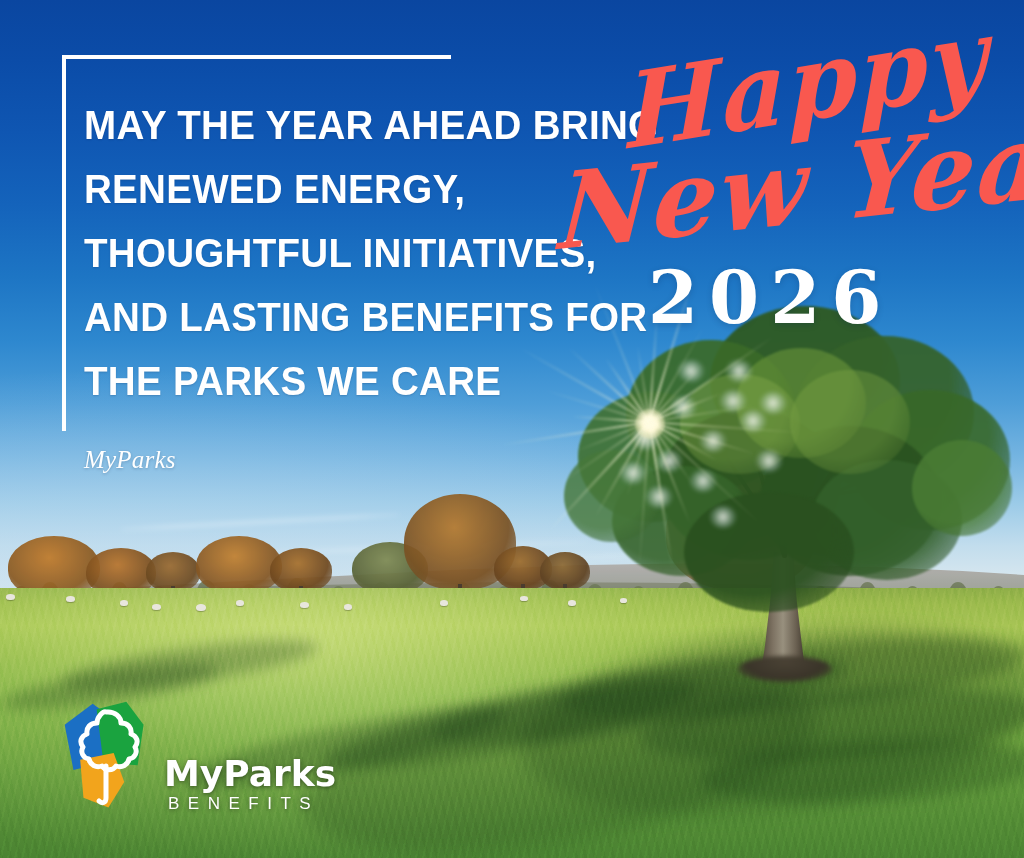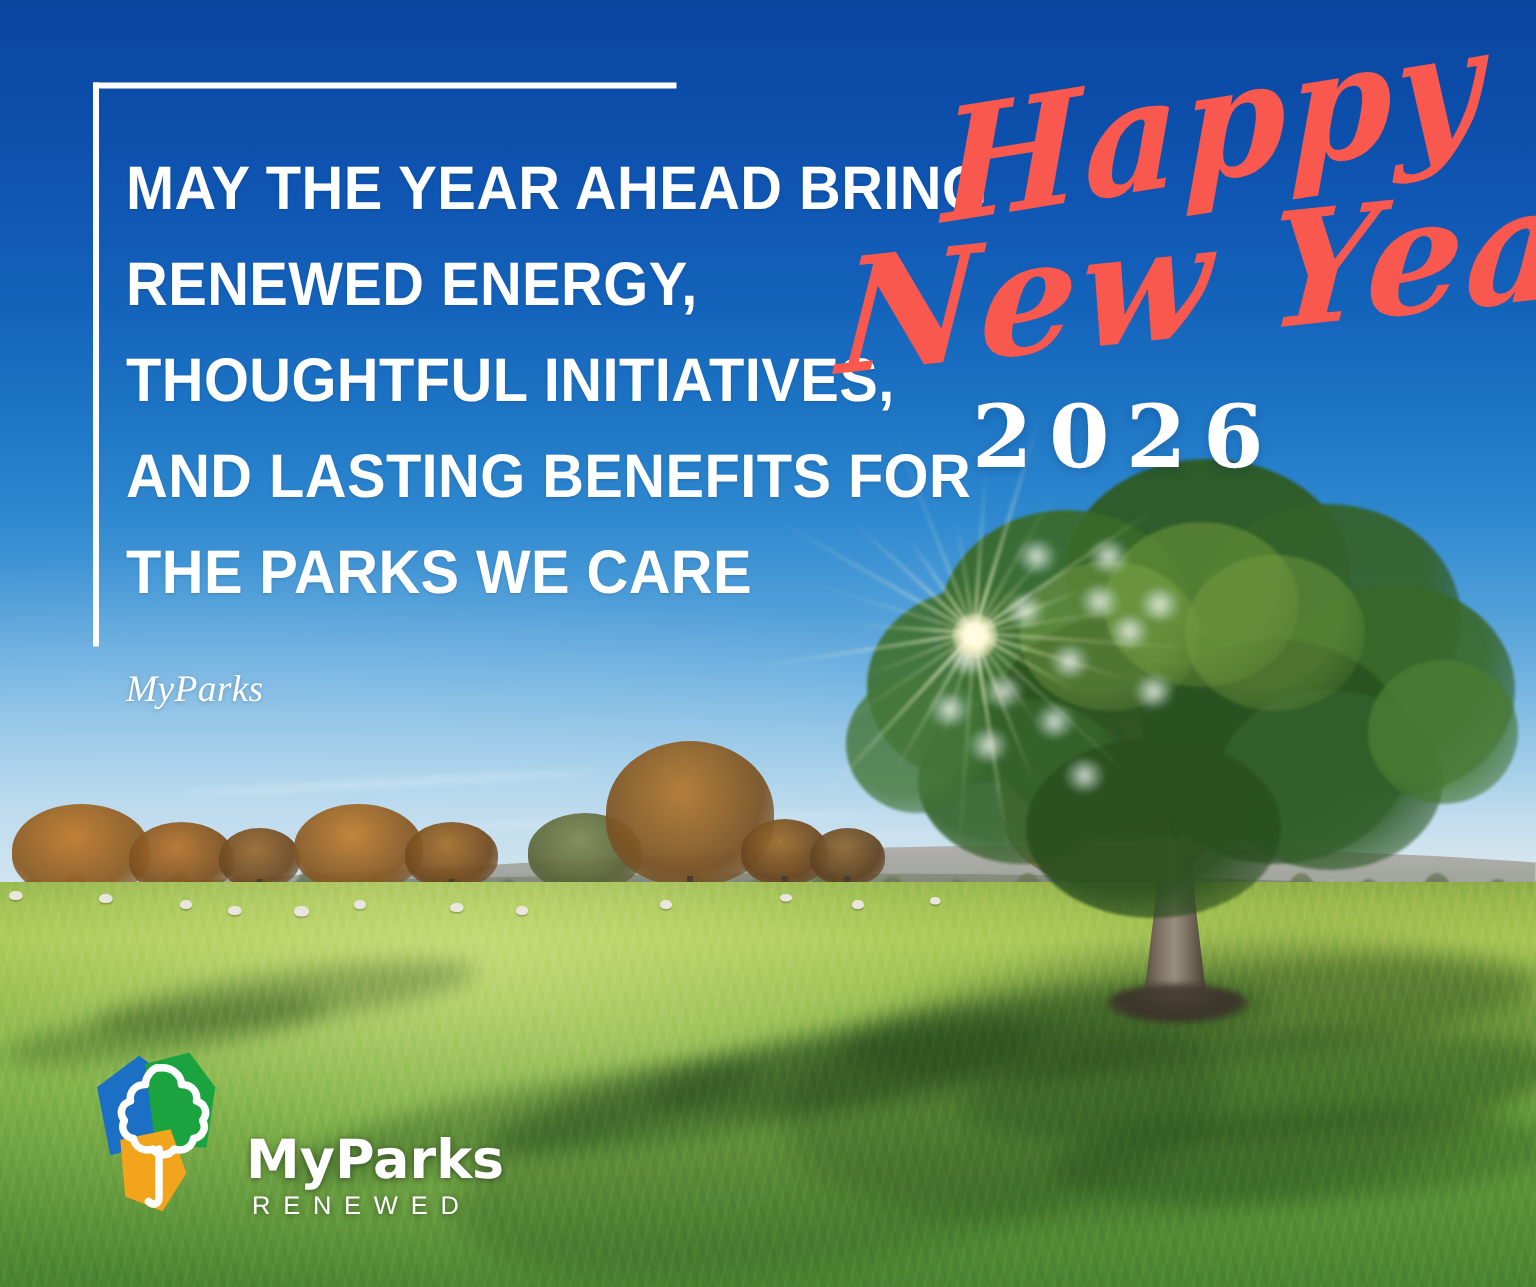--- a/index.html
+++ b/index.html
@@ -182,21 +182,21 @@
     transform:rotate(-6deg) skewX(-10deg) scale(1.10,1.14);
     transform-origin:left center;
     letter-spacing:2px;
   }
 
   .year{
     position:absolute;left:648px;top:262px;
     color:#ffffff;
     font-family:"DejaVu Serif","Liberation Serif",serif;
     font-weight:700;
-    font-size:58px;
+    font-size:72px;
     letter-spacing:11px;
     line-height:1;
     text-shadow:0 2px 6px rgba(0,35,80,.22);
   }
 
   
   .logo{position:absolute;left:62px;top:700px;width:300px;height:118px;}
   .logo-mark{position:absolute;left:0;top:0;width:96px;height:110px;}
   .logo-name{
     position:absolute;left:102px;top:56px;
@@ -438,17 +438,17 @@
                  c-6,2 -12,-1 -13,-7
                  c-6,-1 -9,-7 -6,-12
                  c-4,-5 -2,-11 4,-13
                  c-1,-6 3,-11 10,-11
                  c0,-6 6,-12 9,-11 z" fill="none" stroke="#ffffff" stroke-width="5" stroke-linejoin="round"></path>
 
         <path d="M44 66 L44 98 C44 103 40 104 37 101" fill="none" stroke="#ffffff" stroke-width="5" stroke-linecap="round"></path>
       </svg>
     </div>
     <div class="logo-name">MyParks</div>
-    <div class="logo-sub">RENEWED</div>
+    <div class="logo-sub">BENEFITS</div>
   </div>
 
 
 </div>
 
 </body></html>

